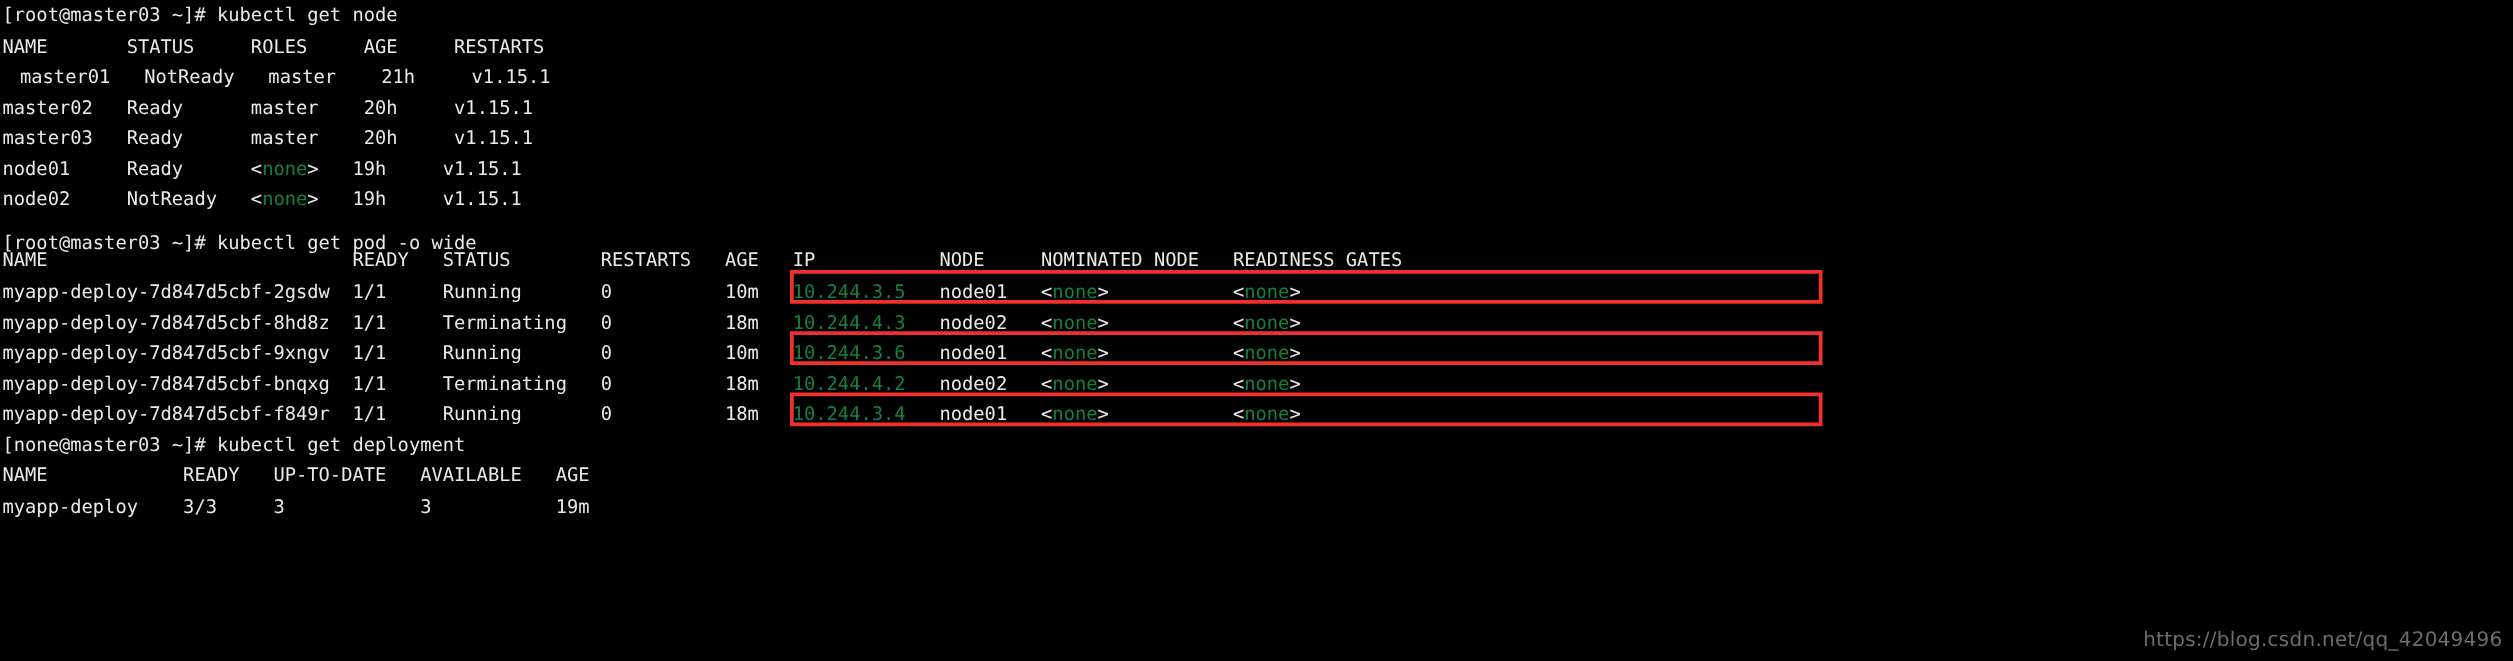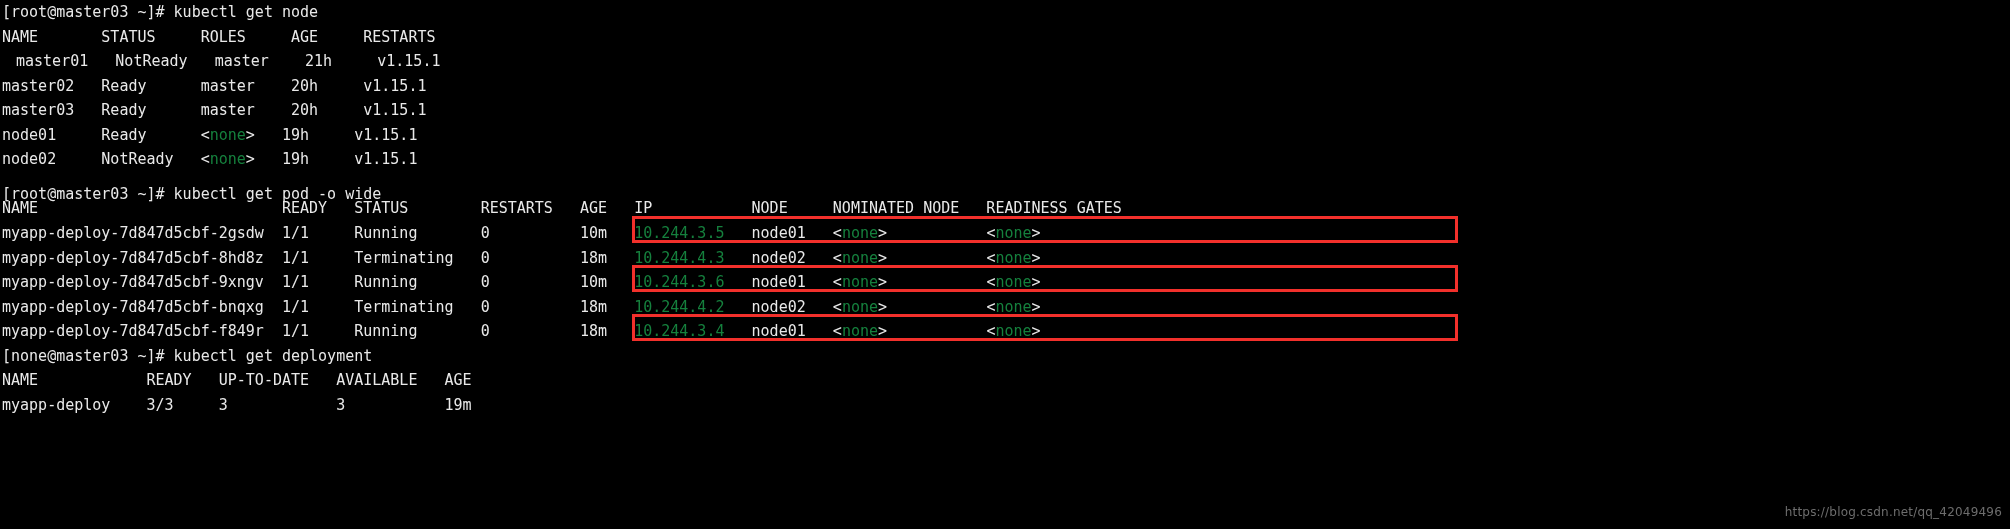--- a/index.html
+++ b/index.html
@@ -36,21 +36,21 @@
     border:3px solid #f2302b;
     box-sizing:border-box;
     pointer-events:none;
     background:transparent;
   }
   .watermark{
     position:absolute;
     right:8px;
     bottom:4px;
     font-family:"DejaVu Sans","Liberation Sans",sans-serif;
-    font-size:12px;
+    font-size:16px;
     color:#6d6d6d;
     letter-spacing:.2px;
     white-space:nowrap;
     margin-top:25px;
   }
 </style>
 </head>
 <body>
 
 <div id="terminal">

